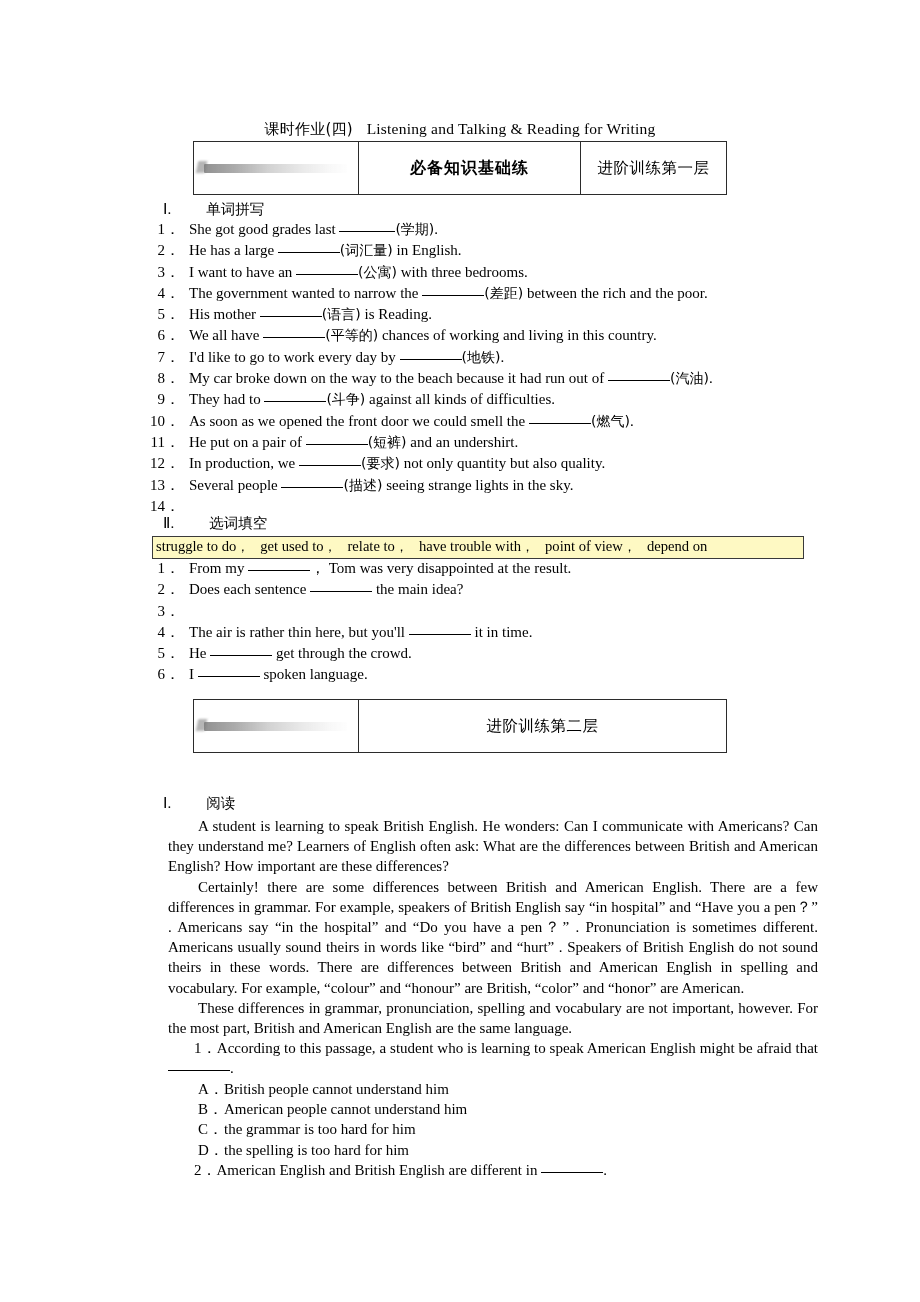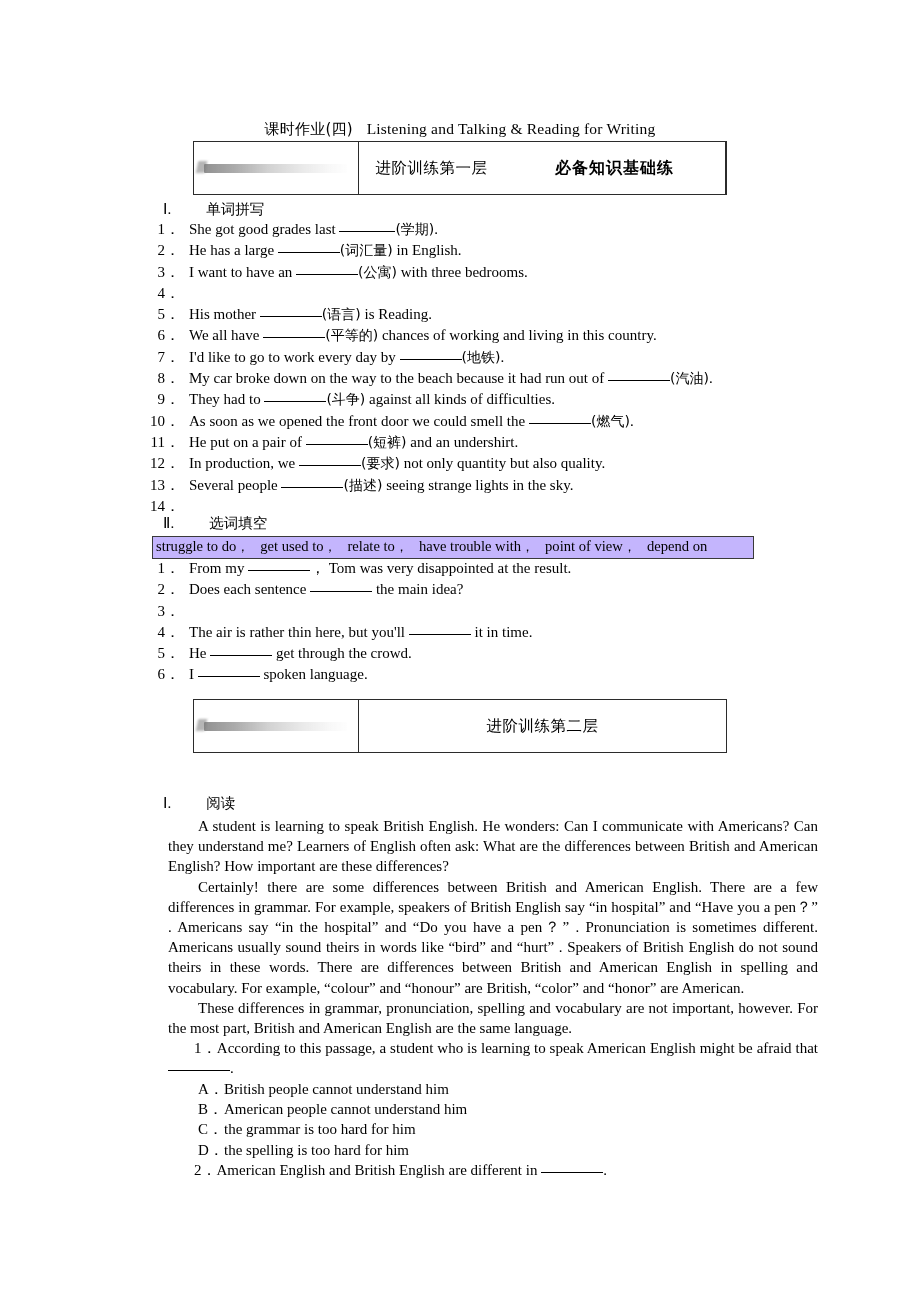--- a/index.html
+++ b/index.html
@@ -155,27 +155,27 @@
     position: relative;
     top: -2px;
   }
   .b-sm { width: 56px; }
   .b-md { width: 62px; }
 
   
   .wordbank {
     position: absolute;
     left: 152px;
-    width: 602px;
+    width: 652px;
     box-sizing: border-box;
     border: 1px solid #3a3a3a;
     padding: 1px 3px 2px 3px;
     font-size: 14.6px;
     white-space: nowrap;
-    background: #c4b5fd;
+    background: #fef9c3;
   }
   .wordbank .sp { display: inline-block; width: 11px; }
   .wordbank .cm {
     font-family: "DejaVu Sans", "Liberation Sans", sans-serif;
     font-size: 13px;
   }
 
   
   .passage {
     position: absolute;
@@ -213,22 +213,22 @@
 <div class="page">
 
   <div class="ws-title">
     <span class="cn">课时作业(四)</span><span class="gap"></span><span>Listening and Talking &amp; Reading for Writing</span>
   </div>
 
   <div class="banner" style="top:133px;">
     <div class="banner-cell c1">
       <div class="redacted"></div>
     </div>
+    <div class="banner-cell c2">必备知识基础练</div>
     <div class="banner-cell c3">进阶训练第一层</div>
-    <div class="banner-cell c2">必备知识基础练</div>
   </div>
 
   <div class="sec-head" style="left:163px; top:192px;">
     <span class="rn">Ⅰ</span><span>.</span><span class="cn">单词拼写</span>
   </div>
 
   <div class="qlist" id="list-s1" style="top:211px;">
       <div class="qline">
         <span class="qnum">1．</span>
         <span class="qtext"><span>She got good grades last </span><span class="blank b-sm"></span><span class="cn-inline">(学期)</span><span>.</span></span>
@@ -236,20 +236,21 @@
       <div class="qline">
         <span class="qnum">2．</span>
         <span class="qtext"><span>He has a large </span><span class="blank b-md"></span><span class="cn-inline">(词汇量)</span><span> in English.</span></span>
       </div>
       <div class="qline">
         <span class="qnum">3．</span>
         <span class="qtext"><span>I want to have an </span><span class="blank b-md"></span><span class="cn-inline">(公寓)</span><span> with three bedrooms.</span></span>
       </div>
       <div class="qline">
         <span class="qnum">4．</span>
+        <span class="qtext"><span>The government wanted to narrow the </span><span class="blank b-md"></span><span class="cn-inline">(差距)</span><span> between the rich and the poor.</span></span>
       </div>
       <div class="qline">
         <span class="qnum">5．</span>
         <span class="qtext"><span>His mother </span><span class="blank b-md"></span><span class="cn-inline">(语言)</span><span> is Reading.</span></span>
       </div>
       <div class="qline">
         <span class="qnum">6．</span>
         <span class="qtext"><span>We all have </span><span class="blank b-md"></span><span class="cn-inline">(平等的)</span><span> chances of working and living in this country.</span></span>
       </div>
       <div class="qline">

